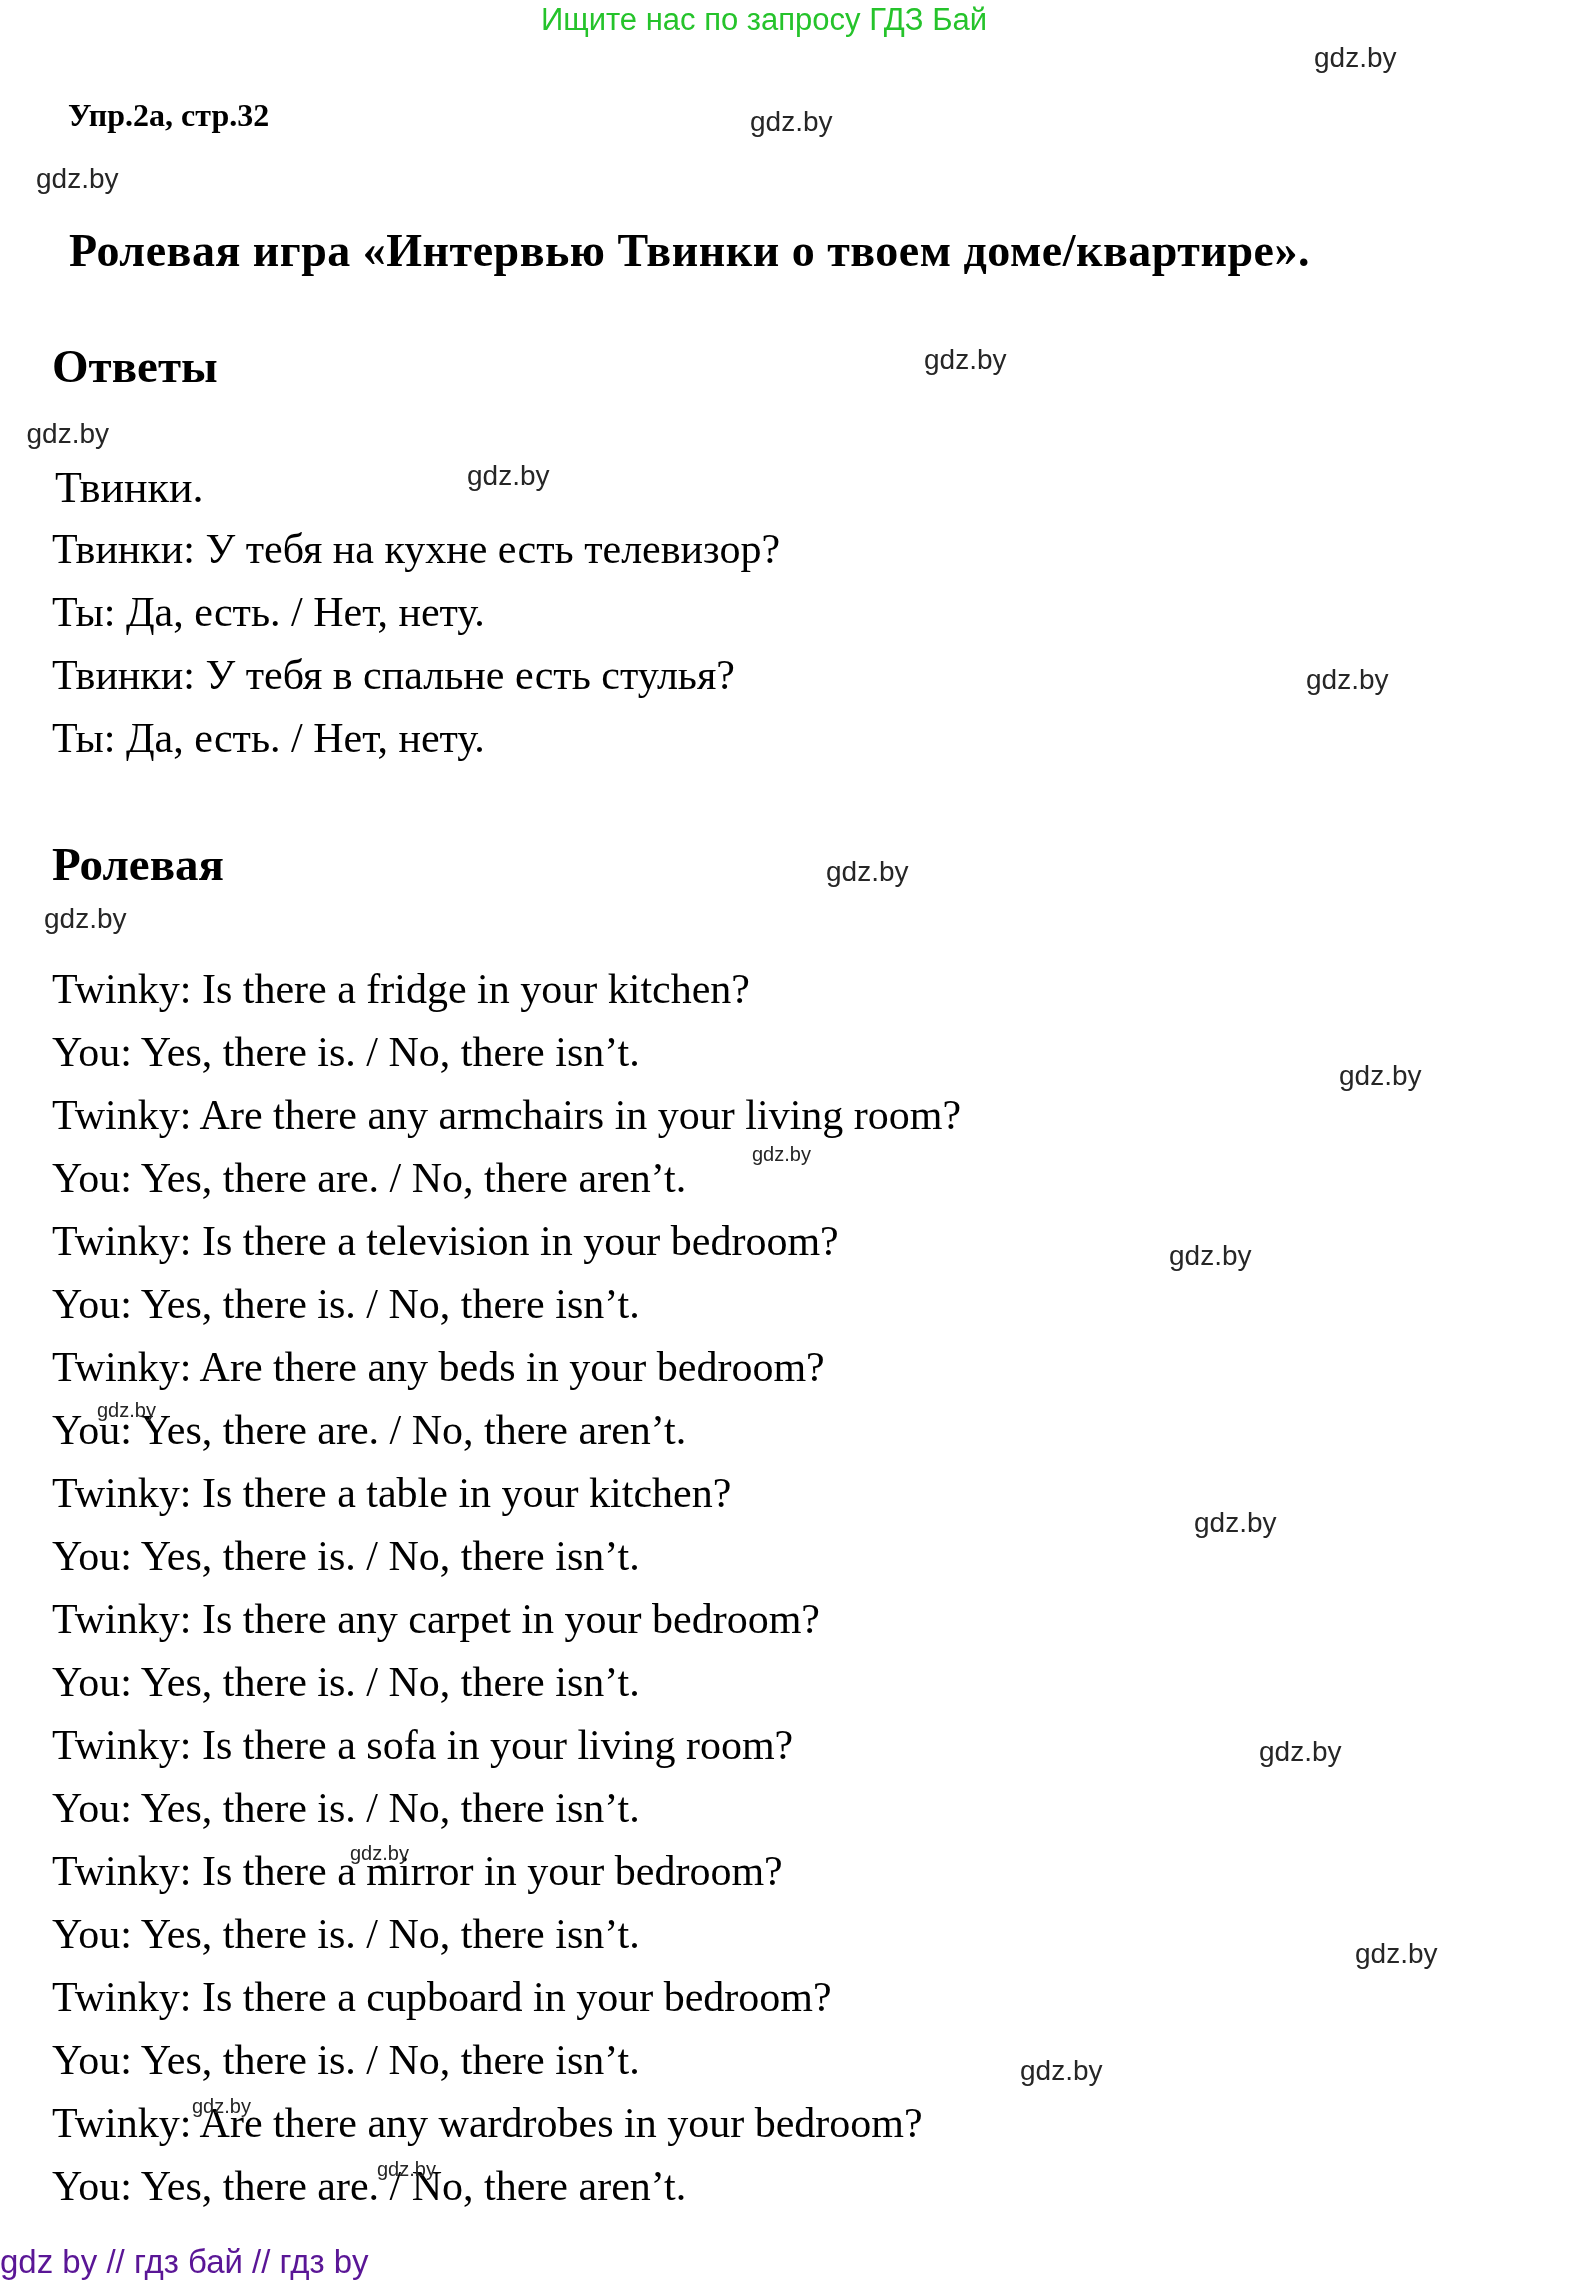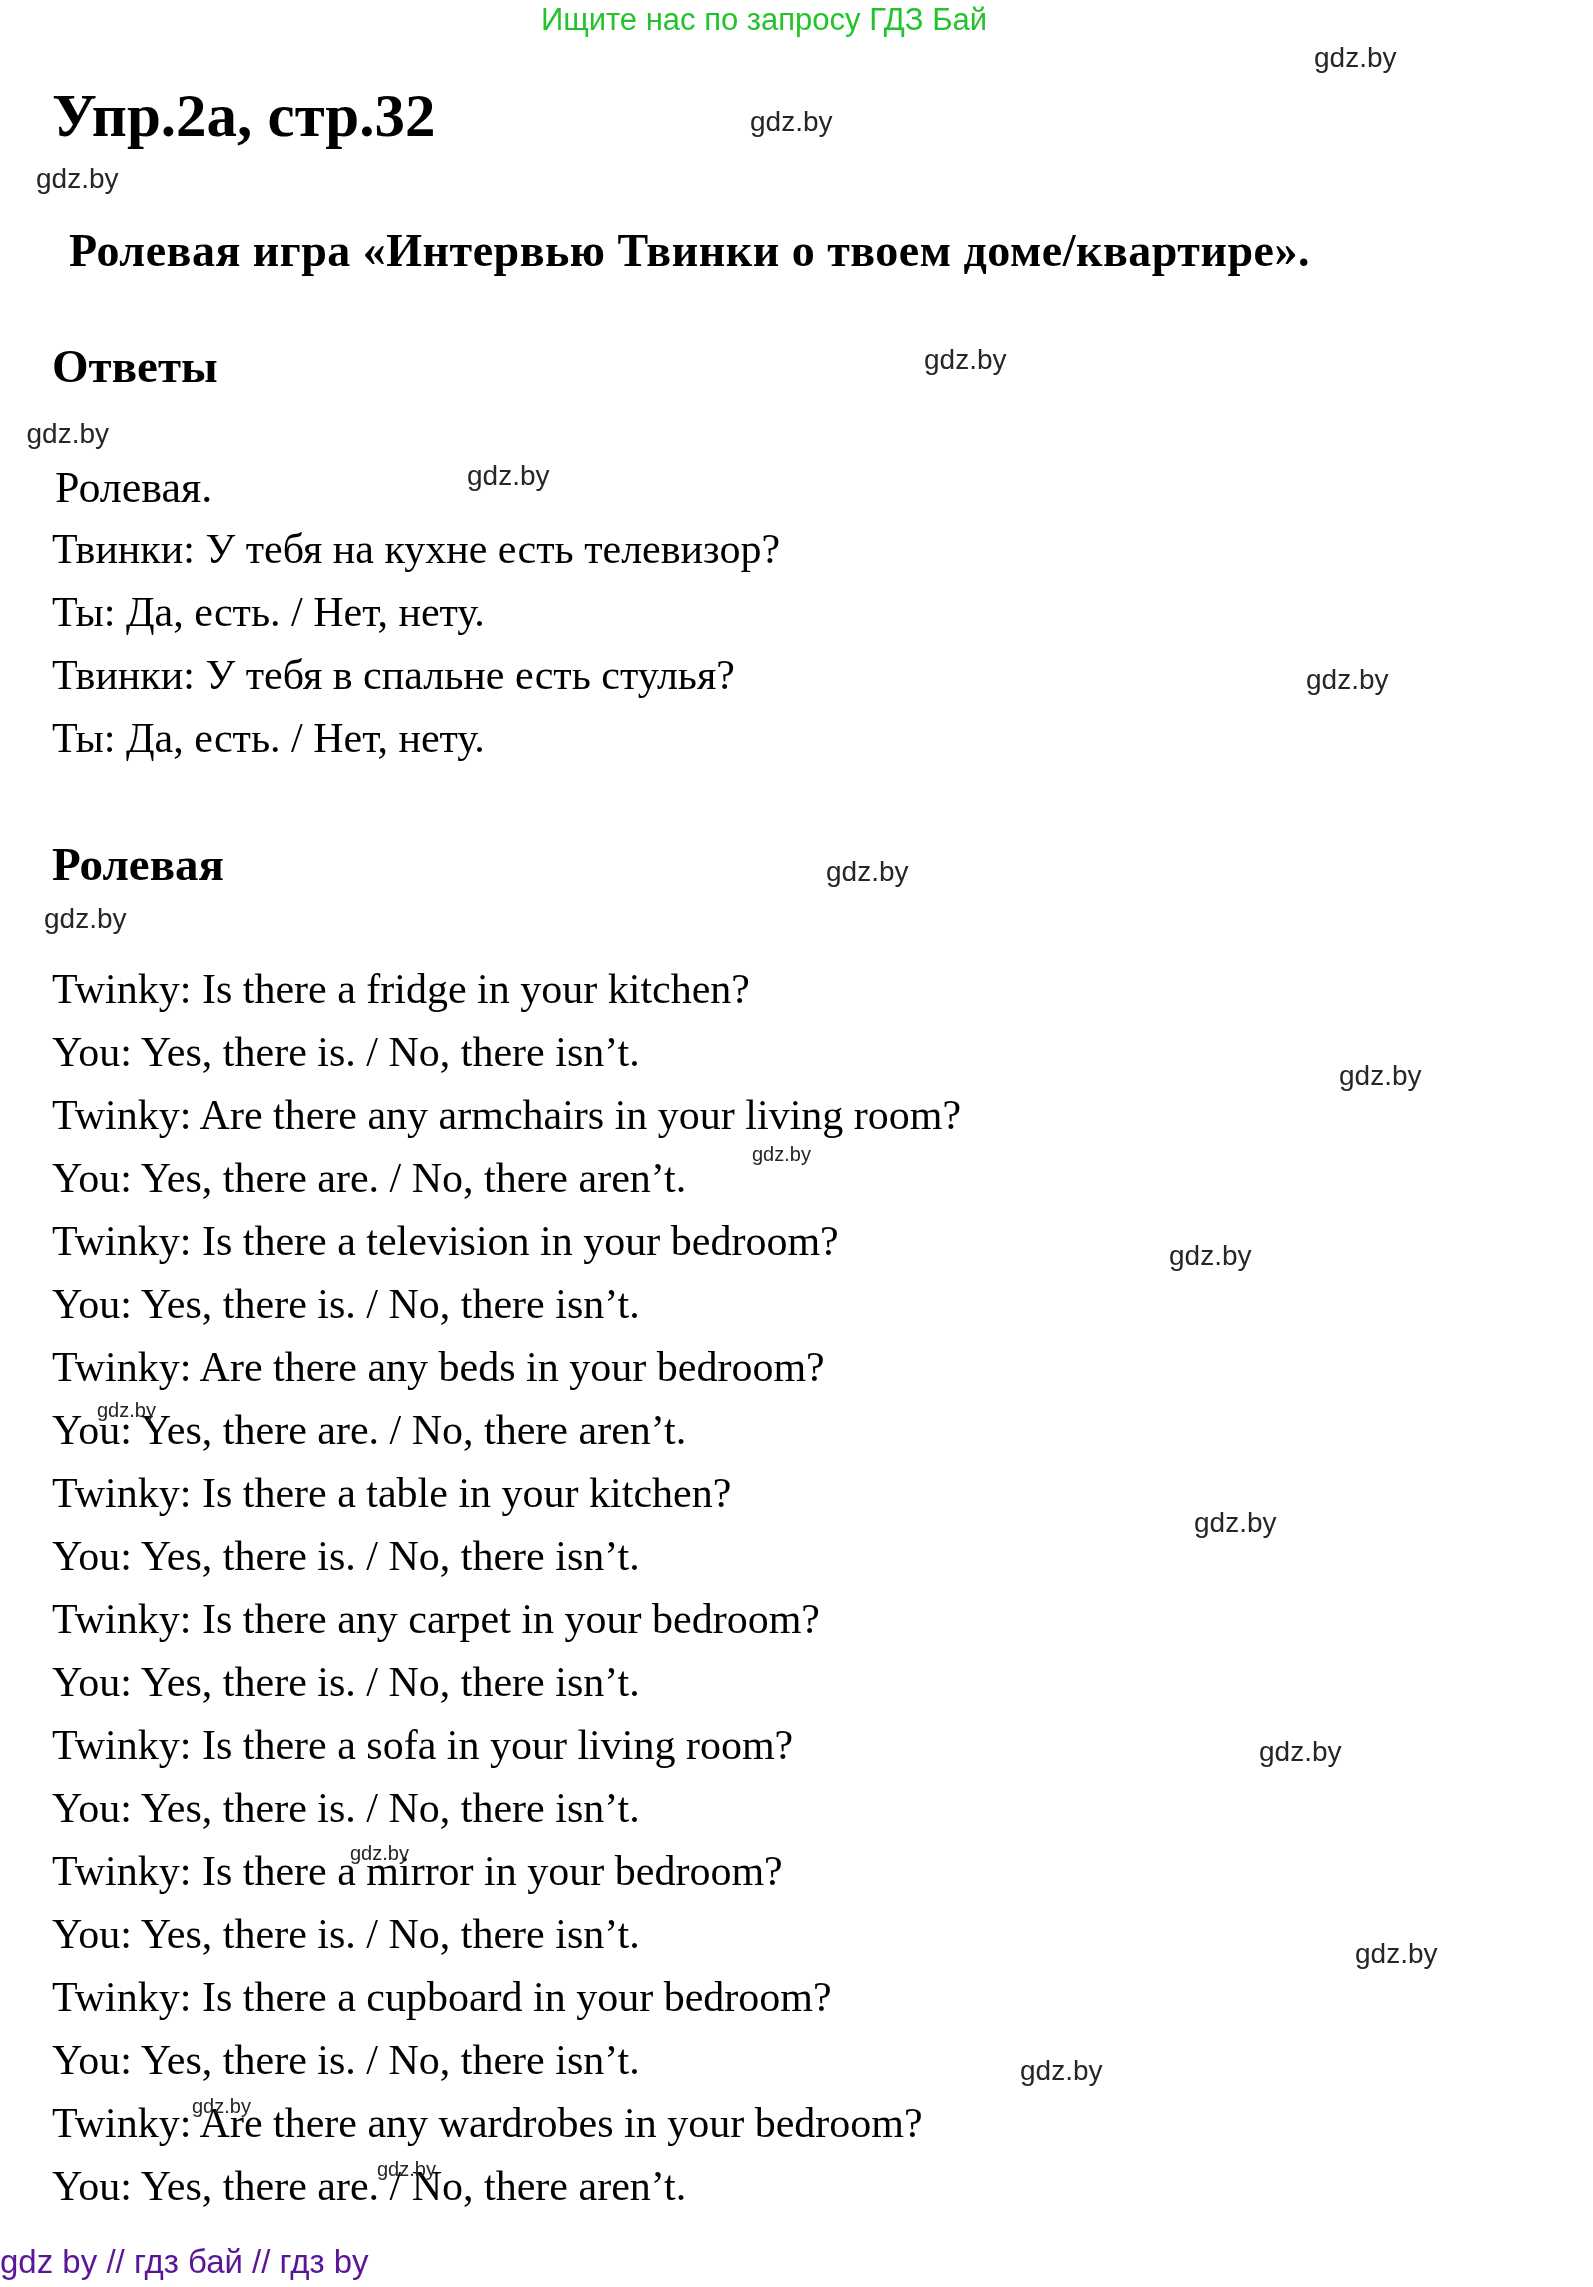--- a/index.html
+++ b/index.html
@@ -16,22 +16,22 @@
     position:absolute;
     top:1.9px;left:0;right:0;
     text-align:center;
     font-family:"Liberation Sans","DejaVu Sans",sans-serif;
     font-size:31px;
     white-space:nowrap;
   }
   .heading{
     position:absolute;
     left:52px;top:81px;
-    margin:0;
-    font-size:61px;
+    margin:16px;
+    font-size:32px;
     font-weight:bold;
     white-space:nowrap;
   }
   .title{
     position:absolute;
     left:55px;top:210px;
     margin:14px;
     font-size:46px;
     font-weight:bold;
     white-space:nowrap;
@@ -82,21 +82,21 @@
 <div class="page">
 
   <div class="banner" style="color: rgb(37, 195, 43);">Ищите нас по запросу ГДЗ Бай</div>
 
   <h1 class="heading">Упр.2а, стр.32</h1>
 
   <h2 class="title">Ролевая игра «Интервью Твинки о твоем доме/квартире».</h2>
 
   <h3 class="sec-label sec-perevod">Ответы</h3>
 
-  <div class="obrazec">Ролевая.</div>
+  <div class="obrazec">Твинки.</div>
 
   <div class="lines lines-sample">
       <div class="line">Твинки: У тебя на кухне есть телевизор?</div>
       <div class="line">Ты: Да, есть. / Нет, нету.</div>
       <div class="line">Твинки: У тебя в спальне есть стулья?</div>
       <div class="line">Ты: Да, есть. / Нет, нету.</div>
     </div>
 
   <h3 class="sec-label sec-otvety">Ролевая</h3>
 

